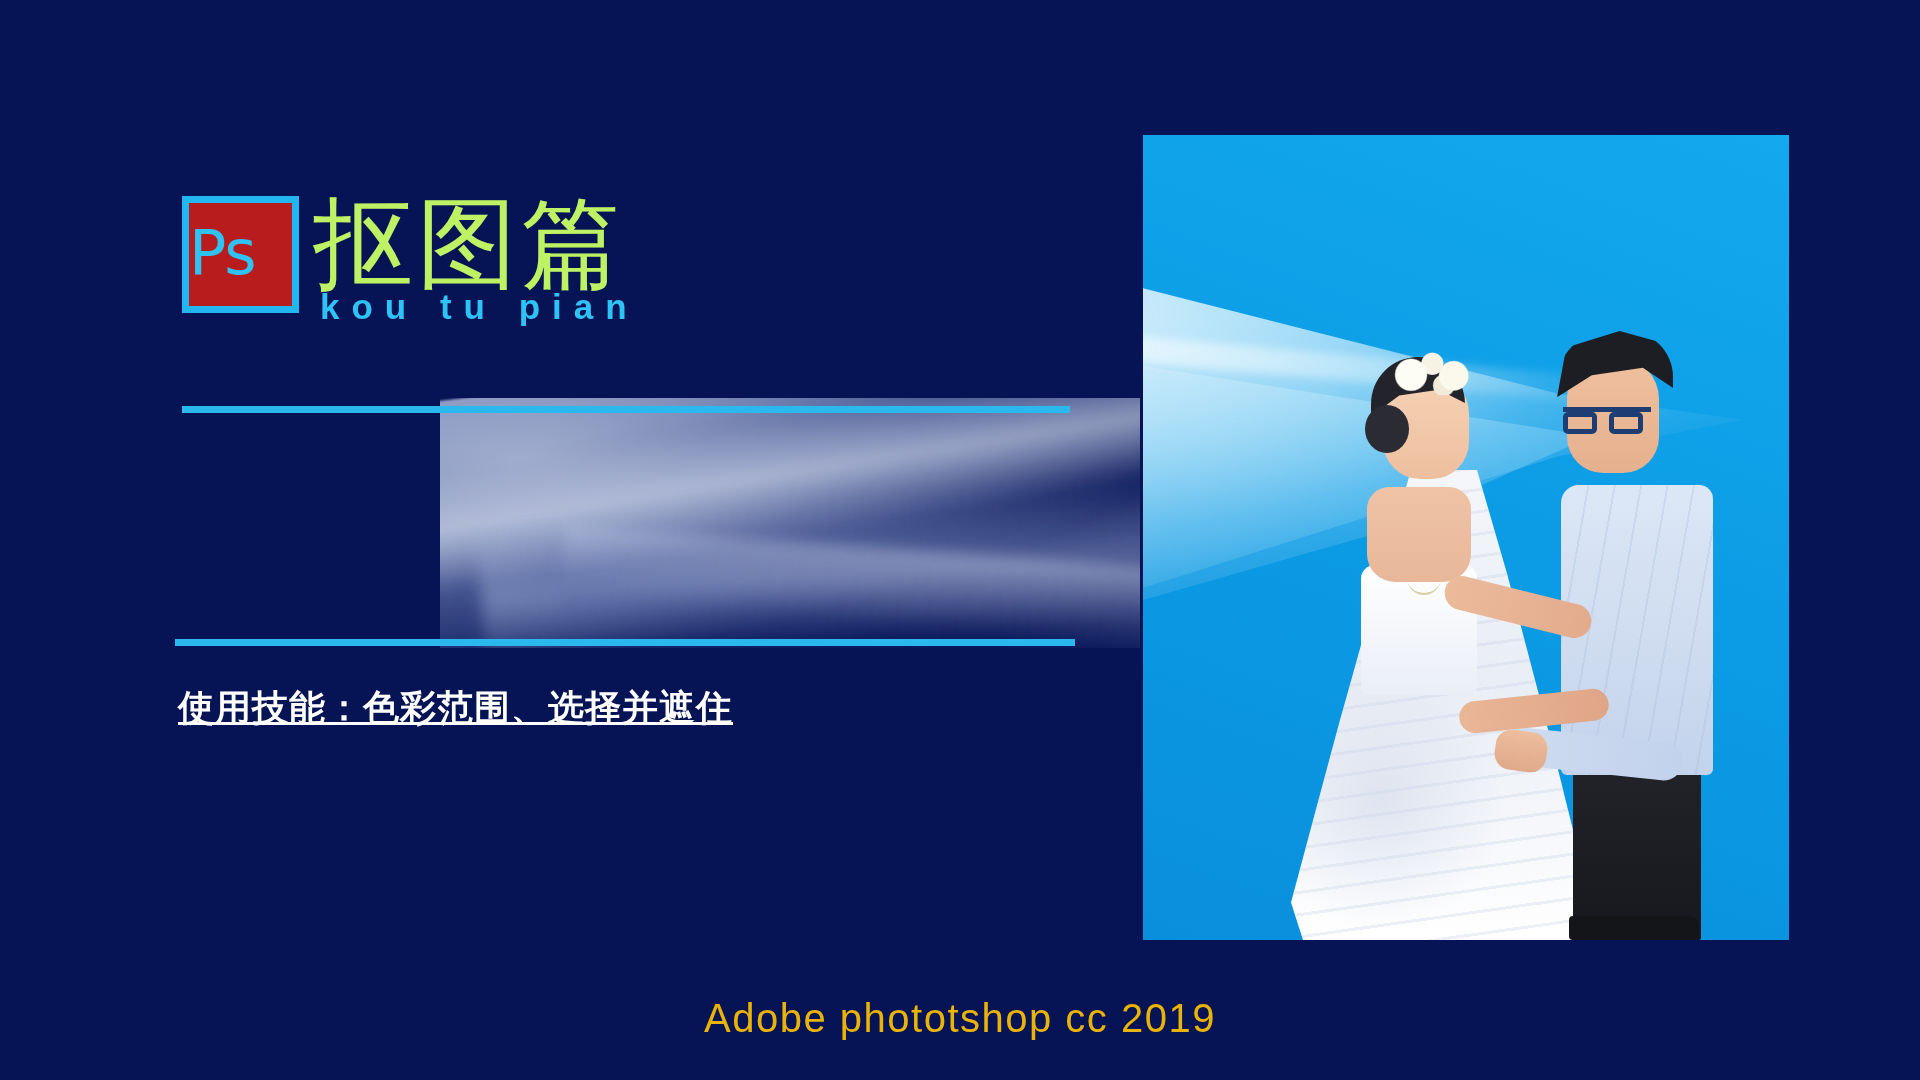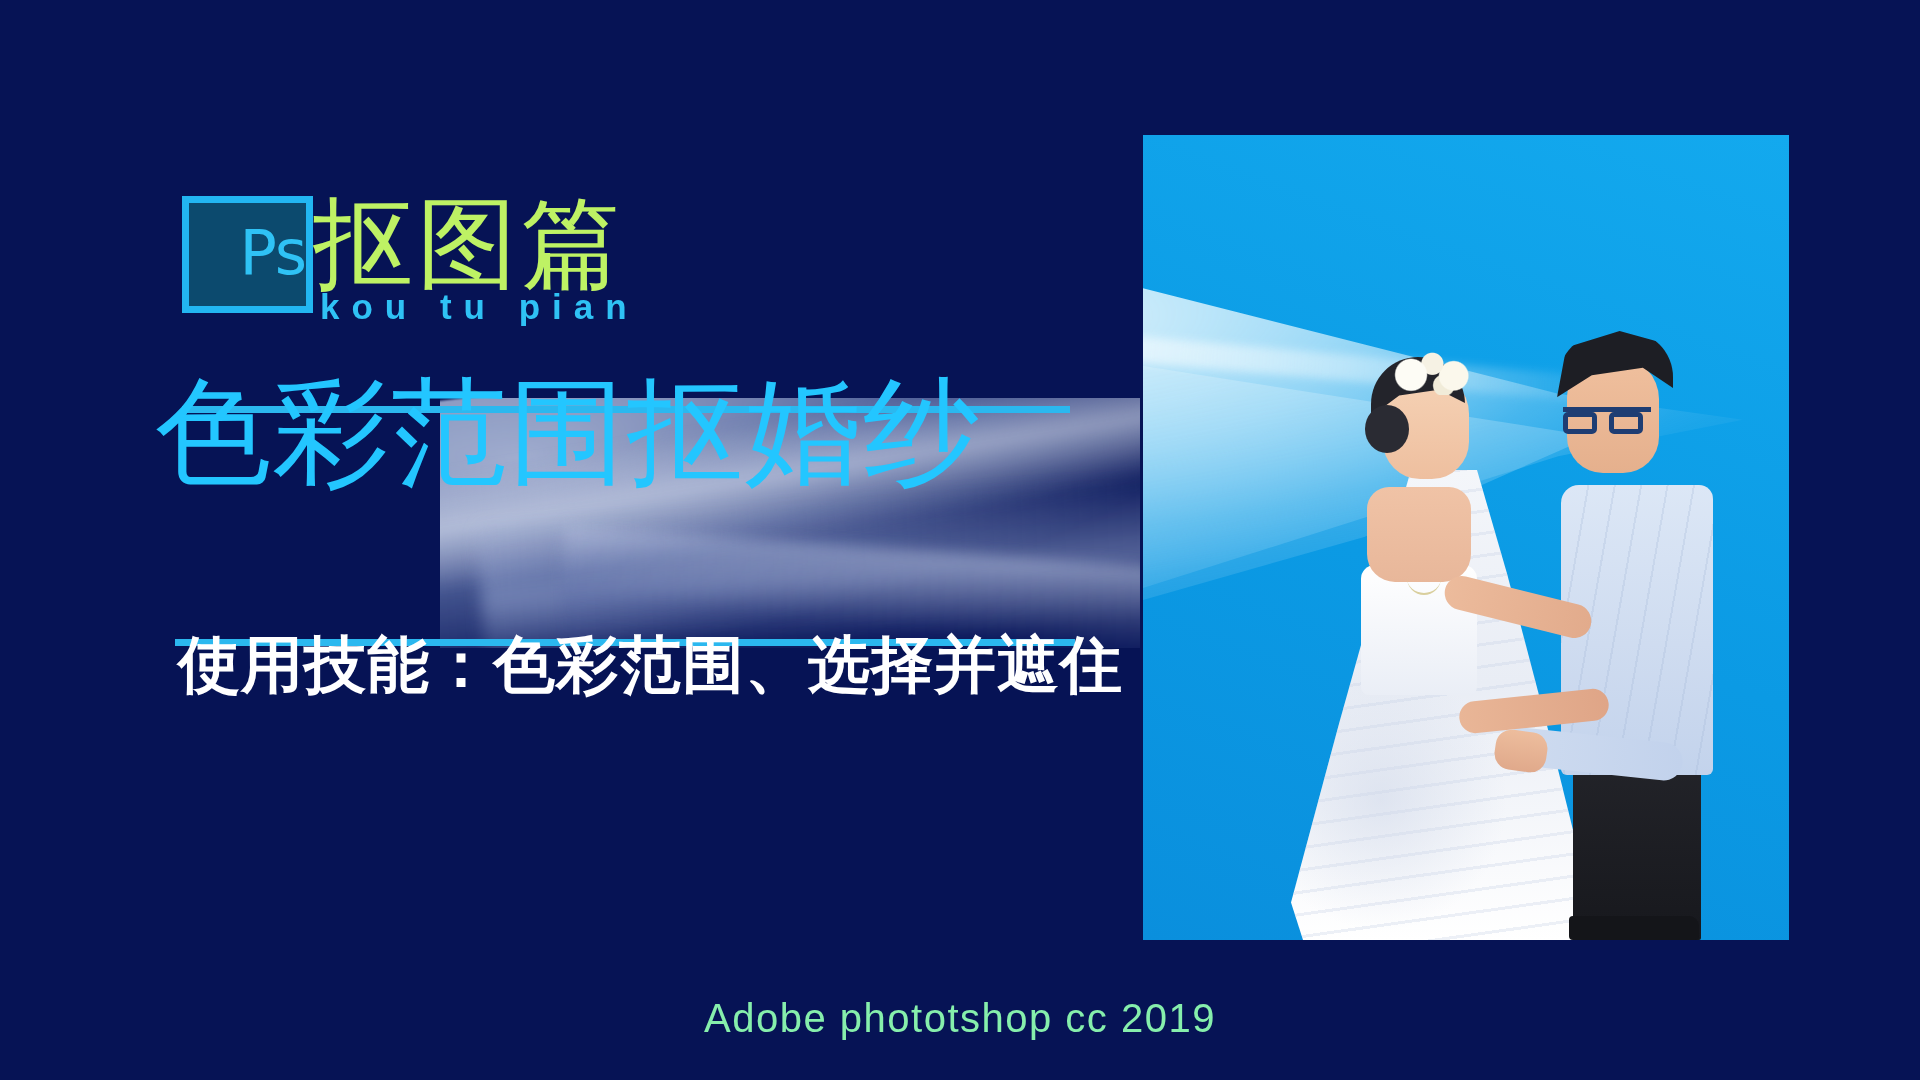--- a/index.html
+++ b/index.html
@@ -35,23 +35,23 @@
     transform:rotate(-4deg);filter:blur(8px);
   }
   .veil-left .fold3{
     position:absolute;left:120px;top:150px;width:640px;height:130px;
     background:linear-gradient(182deg, rgba(206,216,240,.45) 0%, rgba(50,70,150,.10) 60%, rgba(6,19,85,0) 100%);
     transform:rotate(4deg);filter:blur(7px);
   }
 
   
   .ps-logo{
-    position:absolute;left:182px;top:196px;width:131px;height:117px;
-    border:7px solid #22b6f2;background:#0c4a6e;box-sizing:border-box;
-    display:flex;align-items:center;justify-content:flex-end;
+    position:absolute;left:182px;top:196px;width:117px;height:117px;
+    border:7px solid #22b6f2;background:#b91c1c;box-sizing:border-box;
+    display:flex;align-items:center;justify-content:flex-start;
   }
   .ps-logo .ps-text{
     color:#2fc2f5;font-size:62px;line-height:1;letter-spacing:-1px;
     font-family:"DejaVu Sans","Liberation Sans",sans-serif;font-weight:400;
     transform:translateY(-2px);
   }
 
   
   .title-cn{
     position:absolute;left:313px;top:191px;
@@ -74,30 +74,30 @@
   
   .headline{
     position:absolute;left:155px;top:368px;
     color:#23c6ff;font-size:116px;line-height:1.1;letter-spacing:2px;
     font-family:"DejaVu Sans","Liberation Sans",sans-serif;font-weight:400;
     white-space:nowrap;z-index:5;
   }
 
   
   .skills{
-    position:absolute;left:178px;top:628px;
-    color:#ffffff;font-size:62px;line-height:1.2;letter-spacing:1px;
+    position:absolute;left:178px;top:686px;
+    color:#ffffff;font-size:36px;line-height:1.2;letter-spacing:1px;
     font-family:"DejaVu Sans","Liberation Sans",sans-serif;font-weight:700;
-    white-space:nowrap;z-index:5;
+    white-space:nowrap;z-index:5;text-decoration:underline;
   }
 
   
   .footer{
     position:absolute;left:0;top:996px;width:1920px;text-align:center;
-    color:#86efac;font-size:40px;letter-spacing:1.5px;
+    color:#eab308;font-size:40px;letter-spacing:1.5px;
     font-family:"Liberation Sans",sans-serif;font-weight:400;
   }
 
   
   .photo{
     position:absolute;left:1143px;top:135px;width:646px;height:805px;
     background:#0da4ea;overflow:hidden;
   }
   .photo .sky{
     position:absolute;inset:0;
@@ -251,21 +251,20 @@
 
   <div class="ps-logo">
     <span class="ps-text">Ps</span>
   </div>
 
   <div class="title-cn">抠图篇</div>
   <div class="title-pinyin">kou  tu  pian</div>
 
   <div class="rule rule-top"></div>
 
-  <div class="headline">色彩范围抠婚纱</div>
 
   <div class="rule rule-bottom"></div>
 
   <div class="skills">使用技能：色彩范围、选择并遮住</div>
 
   <div class="footer">Adobe phototshop cc 2019</div>
 
   <div class="photo">
     <div class="sky"></div>
     <div class="pveil"></div>

